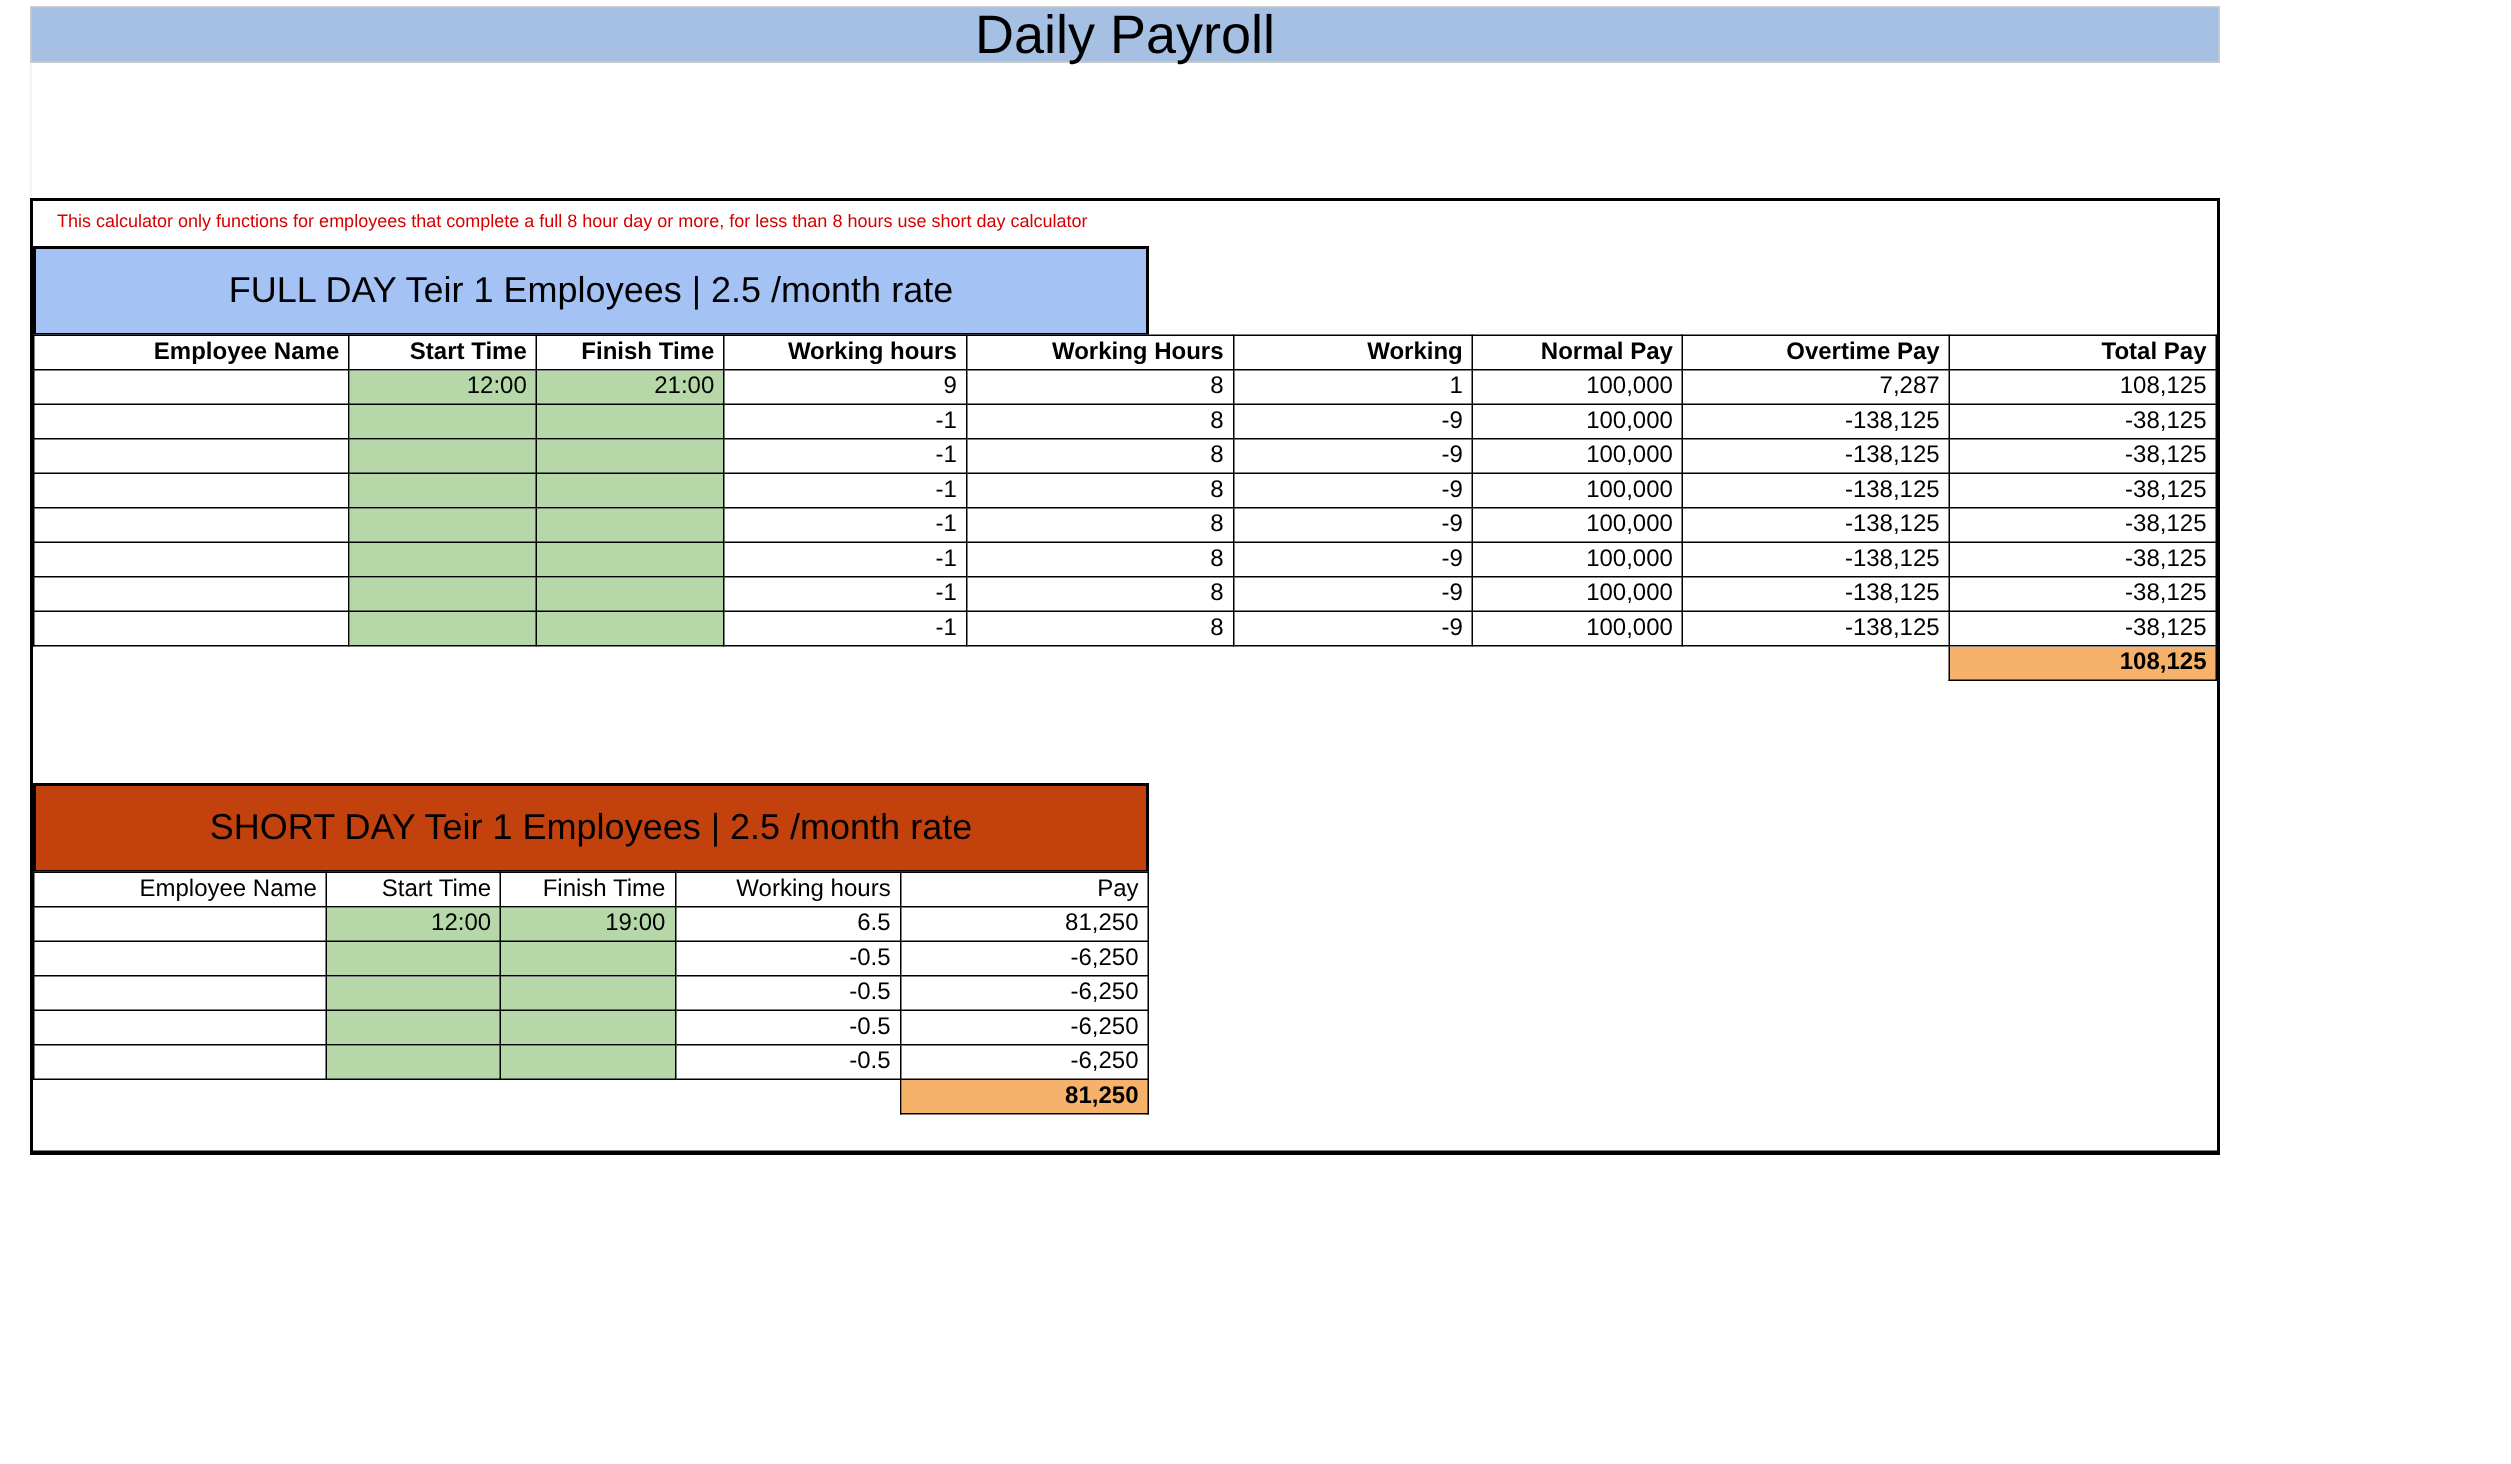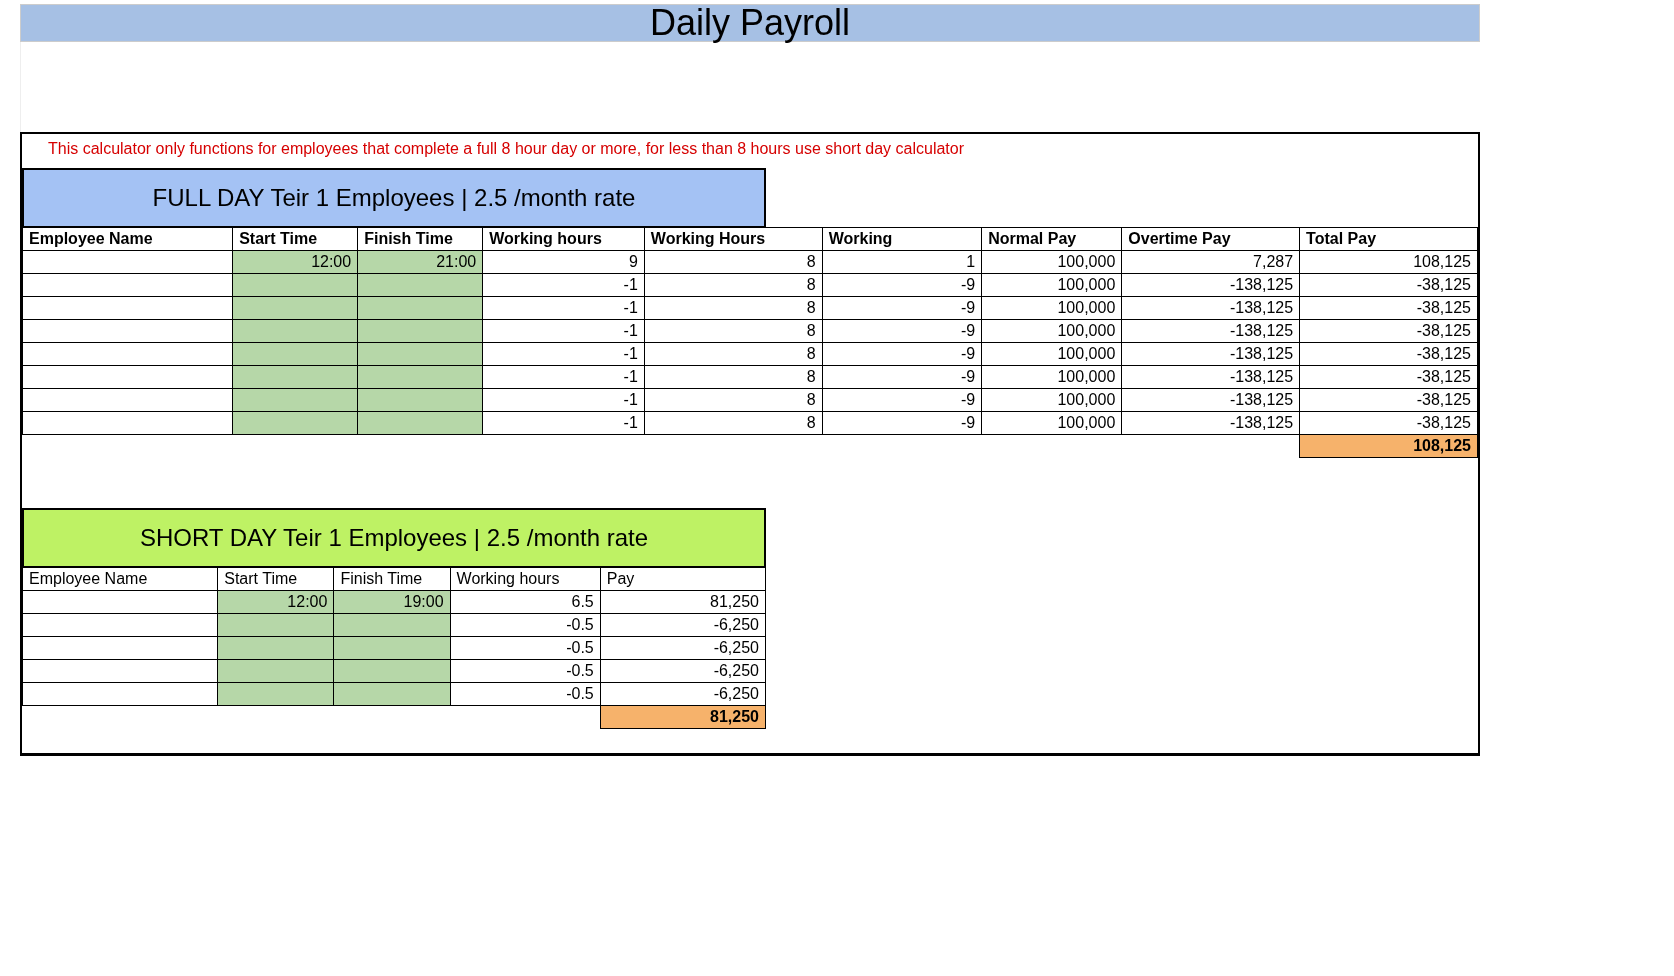--- a/index.html
+++ b/index.html
@@ -32,62 +32,61 @@
   .empty-block {
     height: 90px;
     border-left: 1px solid #eee;
   }
   .outer-box {
     border: 2px solid #000;
     border-bottom: 3px solid #000;
   }
   .red-note {
     color: #d60000;
-    font-size: 16px;
-    padding: 6px 4px 10px 6px;
+    font-size: 12px;
+    padding: 6px 4px 10px 16px;
     border-bottom: none;
-    margin-left: 20px;
   }
   .section-title {
     font-size: 24px;
     height: 56px;
     display: flex;
     align-items: center;
     justify-content: center;
   }
   .full-section-title {
     background: #a4c2f4;
     width: 740px;
     border: 2px solid #000;
     border-bottom: 1px solid #000;
   }
   .short-section-title {
-    background: #bef264;
+    background: #c2410c;
     width: 740px;
     border: 2px solid #000;
     border-bottom: 1px solid #000;
-    margin-top: 50px;
+    margin-top: 68px;
   }
   table {
     border-collapse: collapse;
     width: 100%;
     table-layout: fixed;
   }
   th, td {
     border: 1px solid #000;
     padding: 2px 6px;
     height: 22px;
     font-size: 16px;
     box-sizing: border-box;
     overflow: hidden;
     white-space: nowrap;
   }
   th {
     font-weight: bold;
-    text-align: left;
+    text-align: right;
     background: #fff;
   }
   .num { text-align: right; }
   .green { background: #b6d7a8; text-align: right; }
   .orange { background: #f6b26b; font-weight: bold; }
   .col-emp { width: 195px; }
   .col-start { width: 116px; }
   .col-finish { width: 116px; }
   .col-work { width: 150px; }
   .col-norm { width: 165px; }

